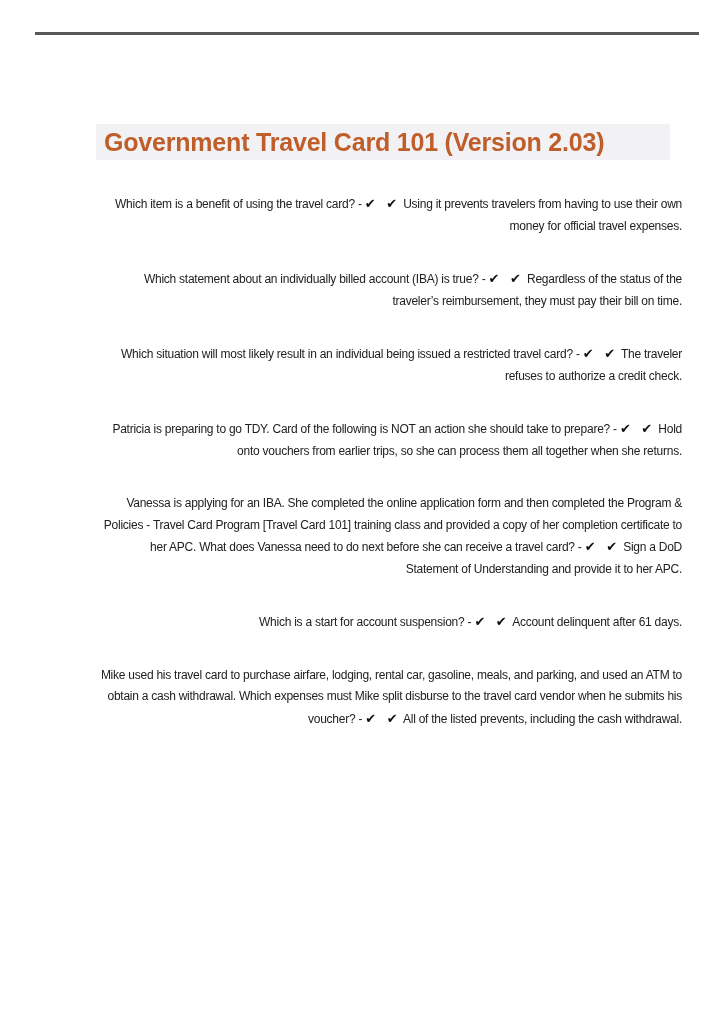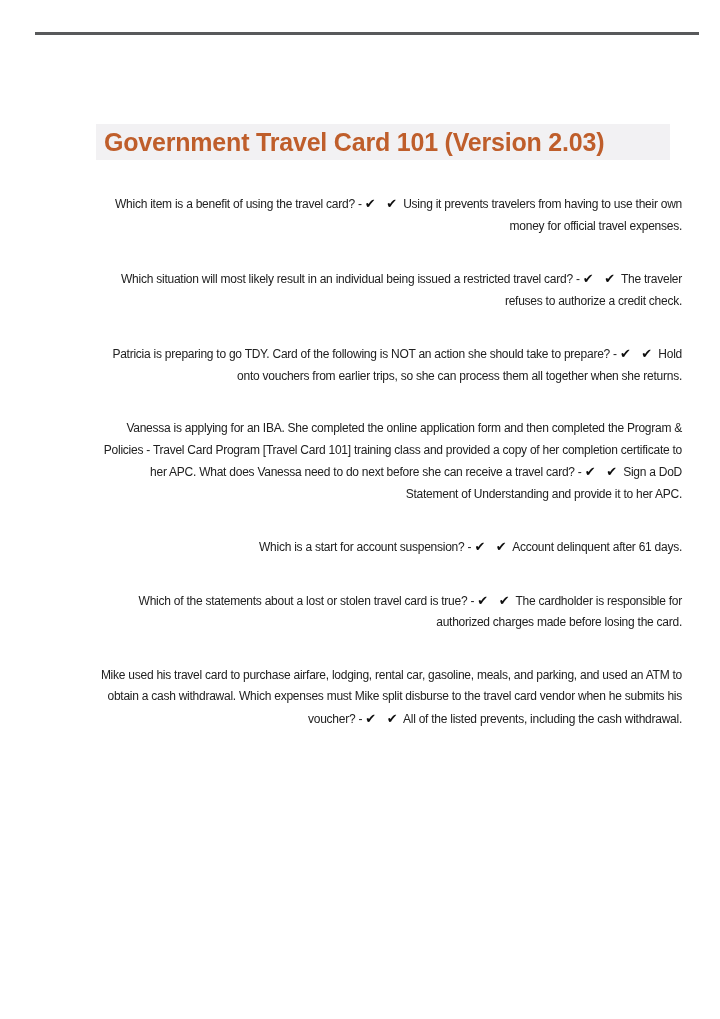--- a/index.html
+++ b/index.html
@@ -64,29 +64,29 @@
 <body>
 
 <div class="page">
   <div class="top-rule"></div>
   <div class="content">
     <div class="doc-title">Government Travel Card 101 (Version 2.03)</div>
     <div class="qa-list">
 
       <p class="qa"><span>Which item is a benefit of using the travel card? -</span> <span class="marks">✔ ✔</span> <span>Using it prevents travelers from having to use their own money for official travel expenses.</span></p>
 
+      <p class="qa"><span>Which statement about an individually billed account (IBA) is true? -</span> <span class="marks">✔ ✔</span> <span>Regardless of the status of the traveler’s reimbursement, they must pay their bill on time.</span></p>
 
       <p class="qa"><span>Which situation will most likely result in an individual being issued a restricted travel card? -</span> <span class="marks">✔ ✔</span> <span>The traveler refuses to authorize a credit check.</span></p>
 
       <p class="qa"><span>Patricia is preparing to go TDY. Card of the following is NOT an action she should take to prepare? -</span> <span class="marks">✔ ✔</span> <span>Hold onto vouchers from earlier trips, so she can process them all together when she returns.</span></p>
 
       <p class="qa"><span>Vanessa is applying for an IBA. She completed the online application form and then completed the Program &amp; Policies - Travel Card Program [Travel Card 101] training class and provided a copy of her completion certificate to her APC. What does Vanessa need to do next before she can receive a travel card? -</span> <span class="marks">✔ ✔</span> <span>Sign a DoD Statement of Understanding and provide it to her APC.</span></p>
 
       <p class="qa"><span>Which is a start for account suspension? -</span> <span class="marks">✔ ✔</span> <span>Account delinquent after 61 days.</span></p>
 
-      <p class="qa"><span>Which of the statements about a lost or stolen travel card is true? -</span> <span class="marks">✔ ✔</span> <span>The cardholder is responsible for authorized charges made before losing the card.</span></p>
 
       <p class="qa"><span>Mike used his travel card to purchase airfare, lodging, rental car, gasoline, meals, and parking, and used an ATM to obtain a cash withdrawal. Which expenses must Mike split disburse to the travel card vendor when he submits his voucher? -</span> <span class="marks">✔ ✔</span> <span>All of the listed prevents, including the cash withdrawal.</span></p>
 
 
     </div>
   </div>
 </div>
 
 </body></html>

